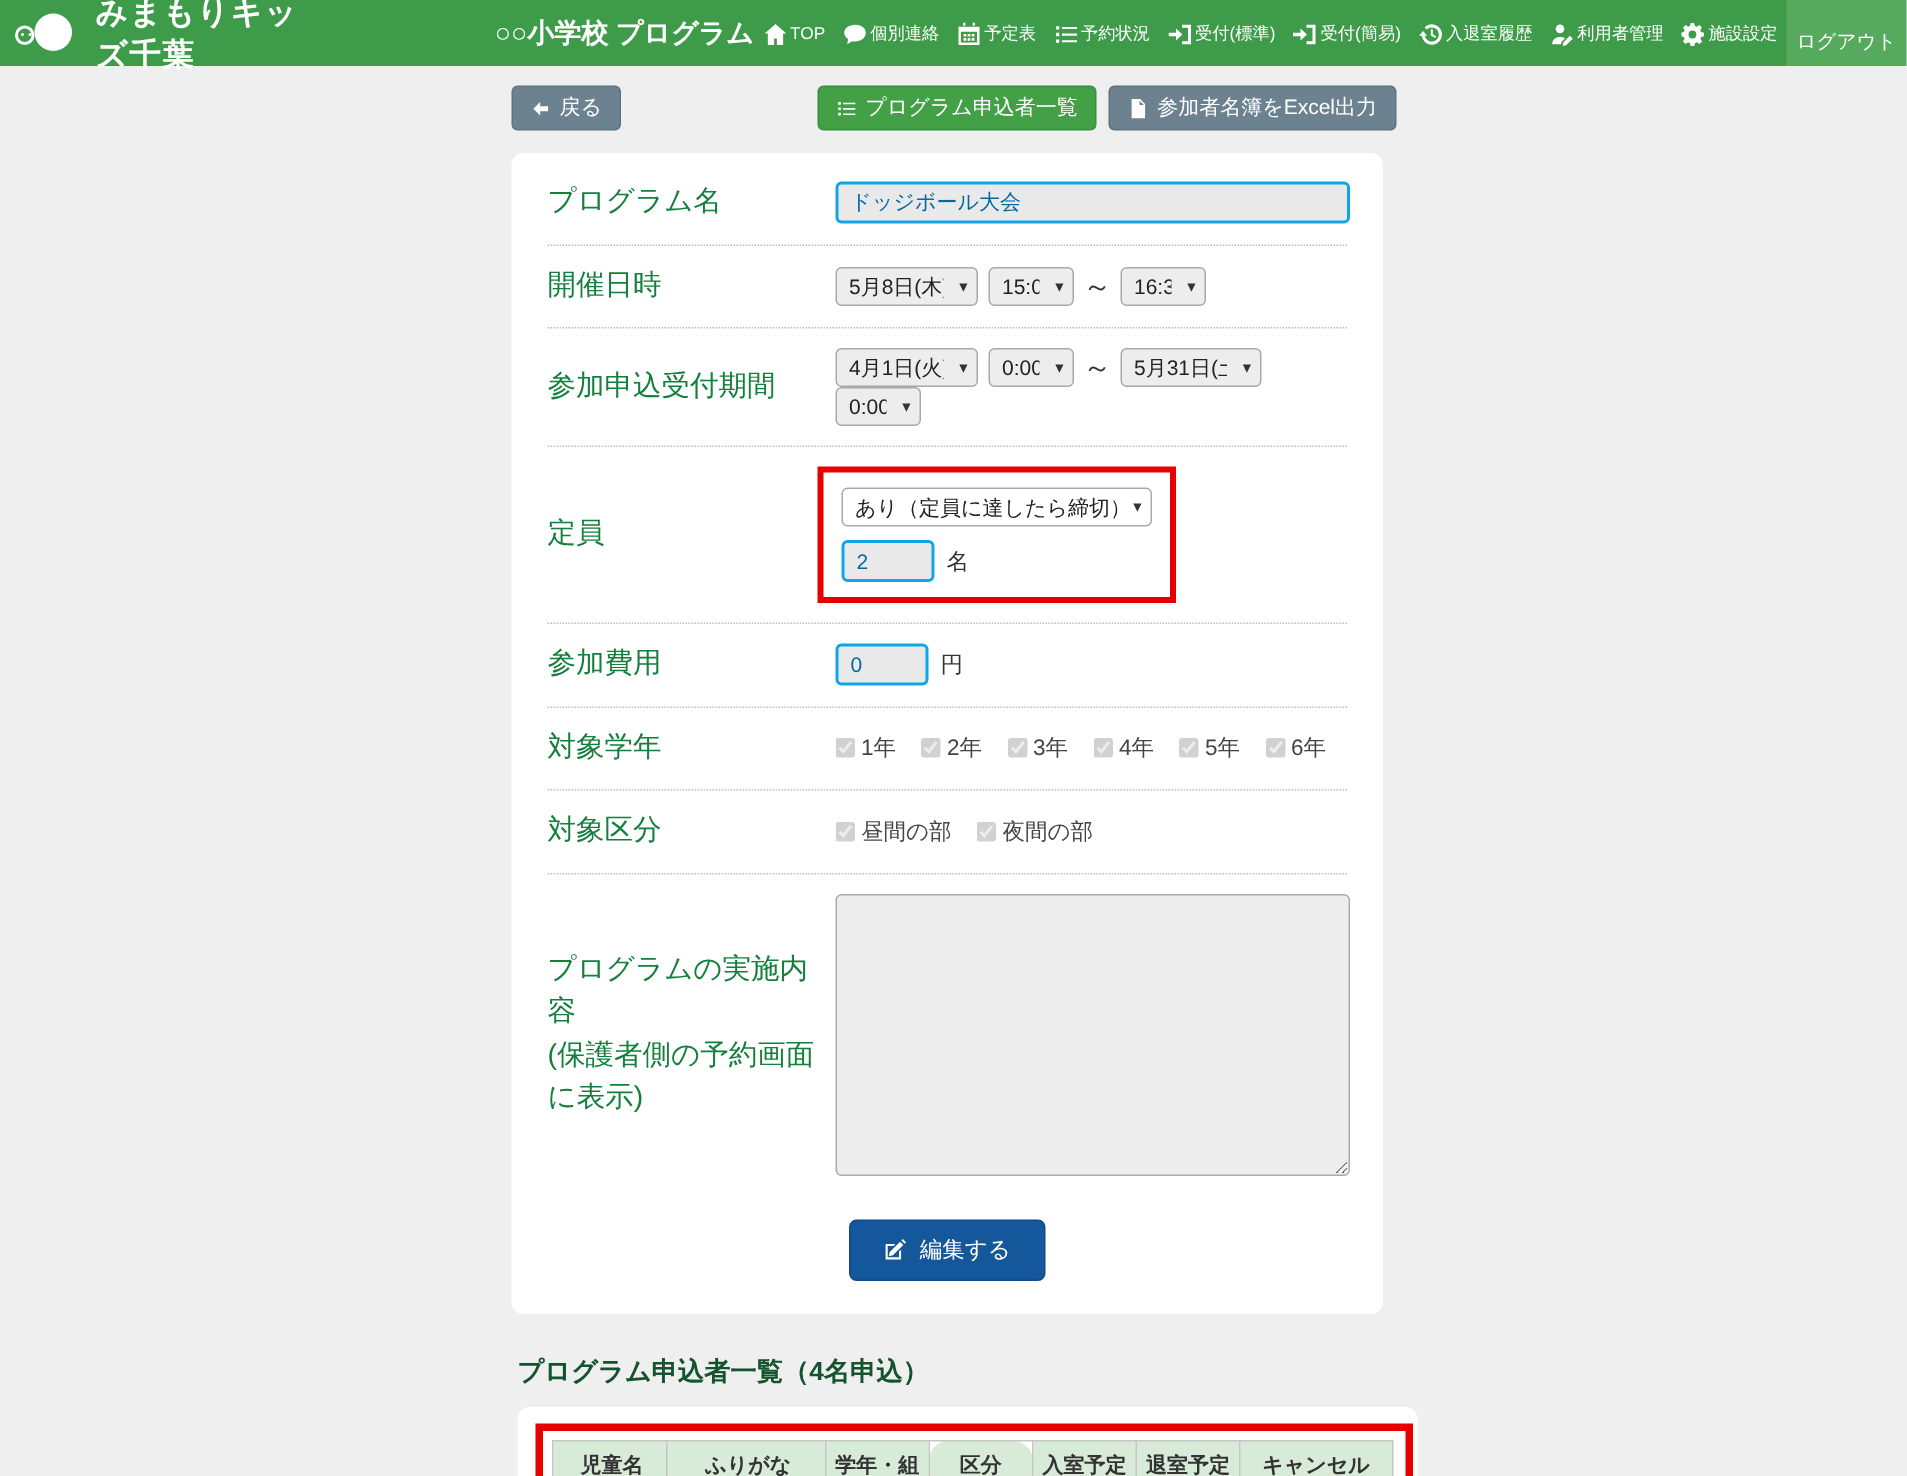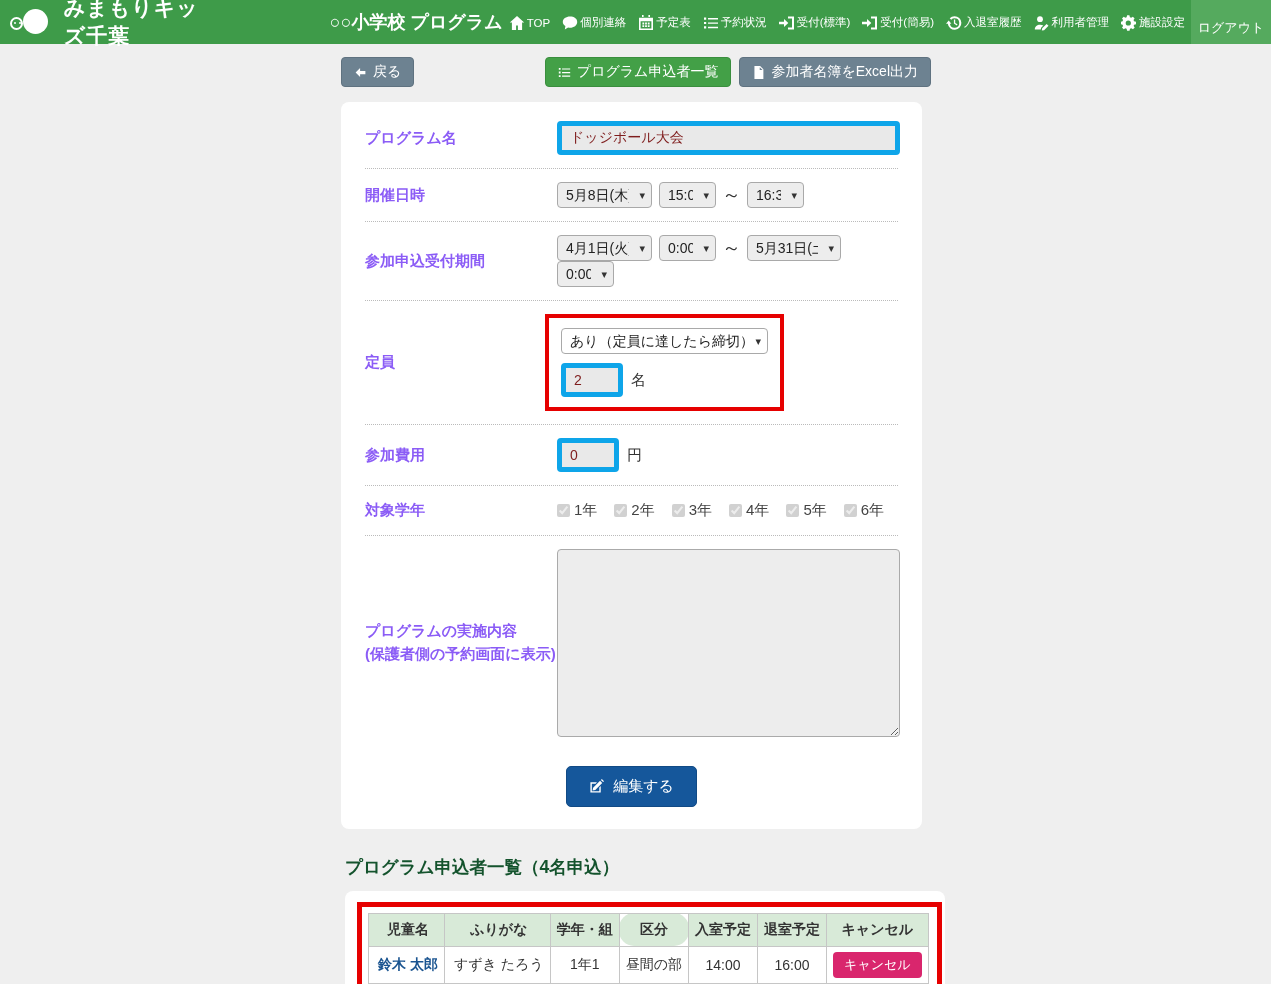--- a/index.html
+++ b/index.html
@@ -69,26 +69,26 @@
     background: #fff; border-radius: 8px;
     margin: 15px 0 0 341px; width: 581px;
     padding: 6px 24px 22px;
   }
   .frow {
     display: flex; align-items: center;
     padding: 13px 0;
     border-bottom: 1px dotted #bbb;
   }
   .frow.noline { border-bottom: none; }
-  .flabel { width: 192px; flex: 0 0 192px; font-size: 15px; font-weight: bold; color: #8b5cf6; line-height: 1.5; }
+  .flabel { width: 192px; flex: 0 0 192px; font-size: 19px; font-weight: normal; color: #15803d; line-height: 1.5; }
   .fctrl { display: flex; align-items: center; flex-wrap: wrap; }
 
   .inp {
-    background: #e9e9e9; border: 5px solid #0ea5e9; border-radius: 4px;
-    padding: 4px 8px; font-size: 14px; color: #7f1d1d; font-family: inherit;
+    background: #e9e9e9; border: 2px solid #0ea5e9; border-radius: 4px;
+    padding: 4px 8px; font-size: 14px; color: #0369a1; font-family: inherit;
   }
   .inp-wide { width: 343px; }
   .inp-small { width: 62px; }
   .unit { font-size: 15px; margin-left: 8px; }
 
   .selwrap { position: relative; display: inline-block; }
   .selwrap::after {
     content: "▾"; position: absolute; right: 7px; top: 50%;
     transform: translateY(-50%); pointer-events: none; font-size: 11px; color: #333;
   }
@@ -346,20 +346,33 @@
           <input type="checkbox" checked="" disabled="" style="">
           <span>5年</span>
         </label>
       <label class="cbitem">
           <input type="checkbox" checked="" disabled="" style="">
           <span>6年</span>
         </label>
     </div>
   </div>
 
+  <div class="frow">
+    <div class="flabel">対象区分</div>
+    <div class="fctrl cbgroup">
+      <label class="cbitem">
+          <input type="checkbox" checked="" disabled="" style="">
+          <span>昼間の部</span>
+        </label>
+      <label class="cbitem">
+          <input type="checkbox" checked="" disabled="" style="">
+          <span>夜間の部</span>
+        </label>
+    </div>
+  </div>
 
   <div class="frow noline">
     <div class="flabel">
       <div>プログラムの実施内容</div>
       <div>(保護者側の予約画面に表示)</div>
     </div>
     <div class="fctrl">
       <textarea class="desc" style=""></textarea>
     </div>
   </div>

